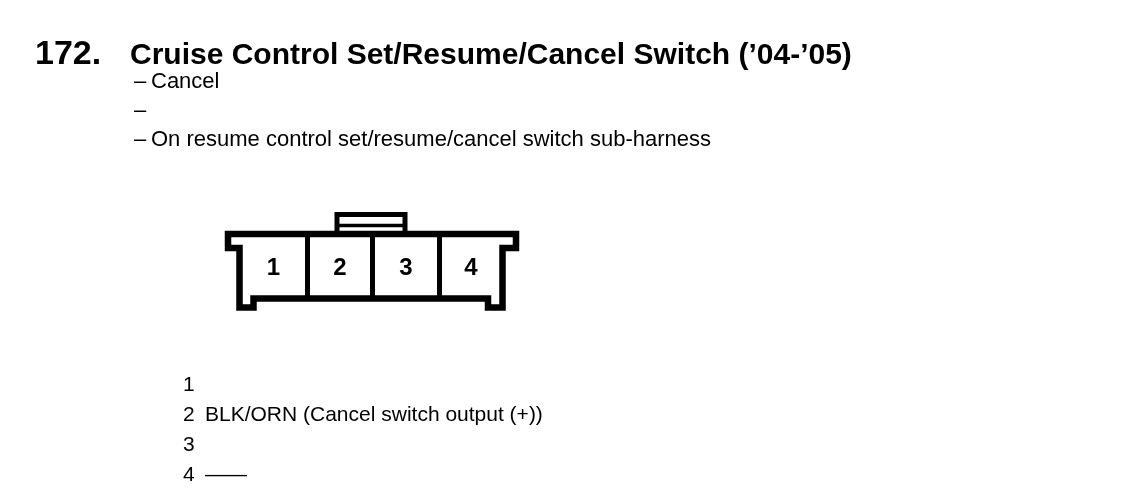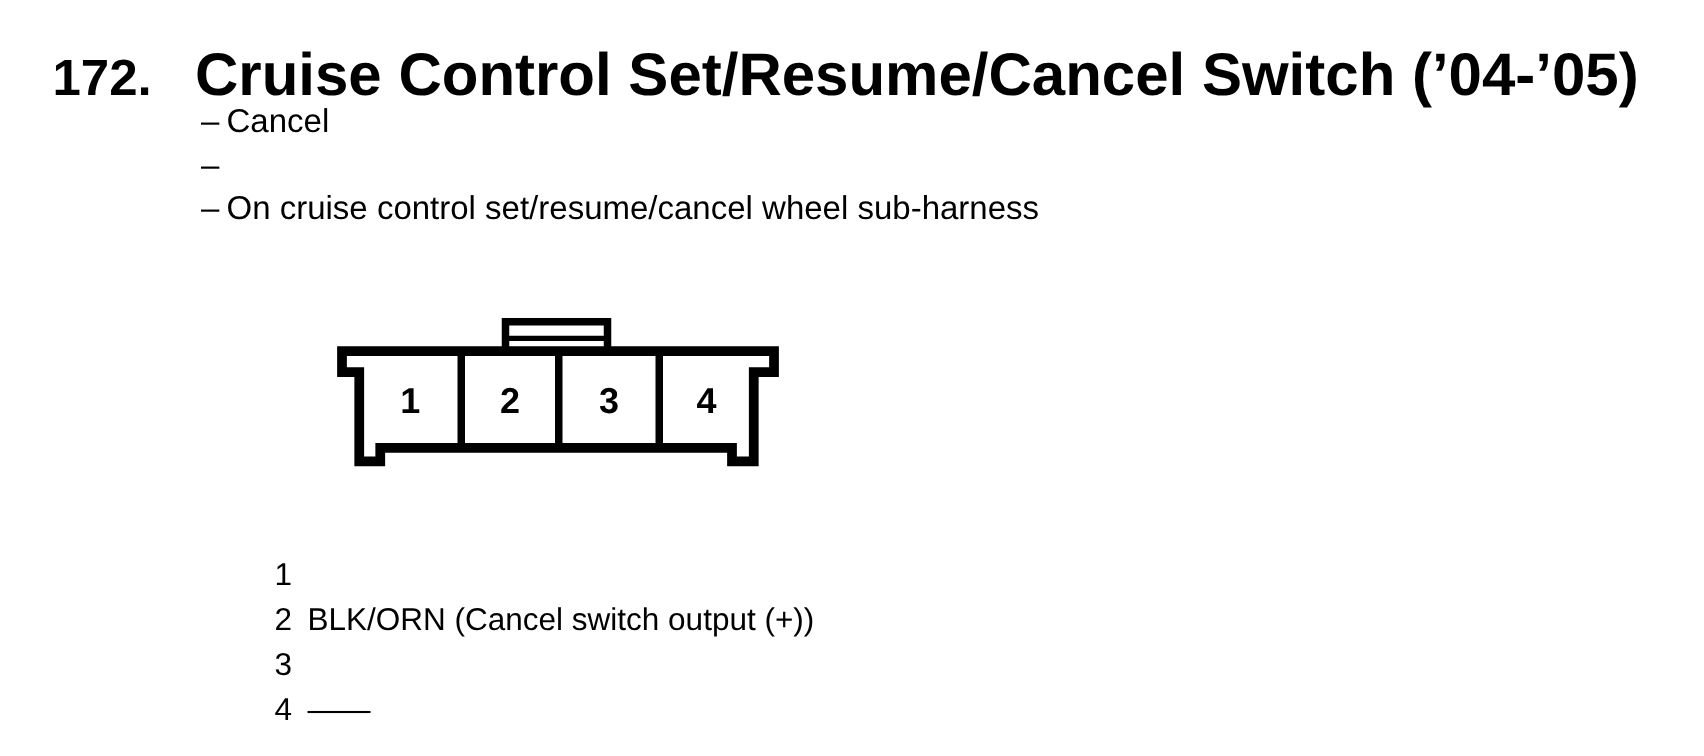--- a/index.html
+++ b/index.html
@@ -18,21 +18,21 @@
     left: 35px;
     top: 12px;
     display: flex;
     align-items: baseline;
     font-weight: bold;
     font-size: 34px;
     line-height: 40px;
     white-space: nowrap;
   }
   .title-num { display: inline-block; min-width: 95px; margin-top: 20px; }
-  .title-text { font-size: 40px; font-weight: bold; display: inline; }
+  .title-text { font-size: 30px; font-weight: bold; display: inline; }
   .notes {
     position: absolute;
     left: 134px;
     top: 66px;
     list-style: none;
     font-size: 22px;
     line-height: 29px;
   }
   .note-row { display: flex; }
   .note-dash { display: inline-block; width: 17px; }
@@ -71,21 +71,21 @@
 <ul class="notes">
   <li class="note-row">
     <span class="note-dash">–</span>
     <span class="note-text">Cancel</span>
   </li>
   <li class="note-row">
     <span class="note-dash">–</span>
   </li>
   <li class="note-row">
     <span class="note-dash">–</span>
-    <span class="note-text">On cruise control set/resume/cancel wheel sub-harness</span>
+    <span class="note-text">On resume control set/resume/cancel switch sub-harness</span>
   </li>
 </ul>
 
 <svg class="connector-svg" viewBox="0 0 296 106" xmlns="http://www.w3.org/2000/svg">
 
   <rect x="113" y="8.5" width="68" height="20" fill="#ffffff" stroke="#000000" stroke-width="5"></rect>
   <line x1="113" y1="19.5" x2="181" y2="19.5" stroke="#000000" stroke-width="3.5"></line>
 
   <path d="M 4 28 H 292 V 42 H 278.5 V 101.5 H 264 V 92.5 H 29.5 V 101.5 H 15.5 V 42 H 4 Z" fill="#ffffff" stroke="#000000" stroke-width="6.5" stroke-linejoin="miter"></path>
 

